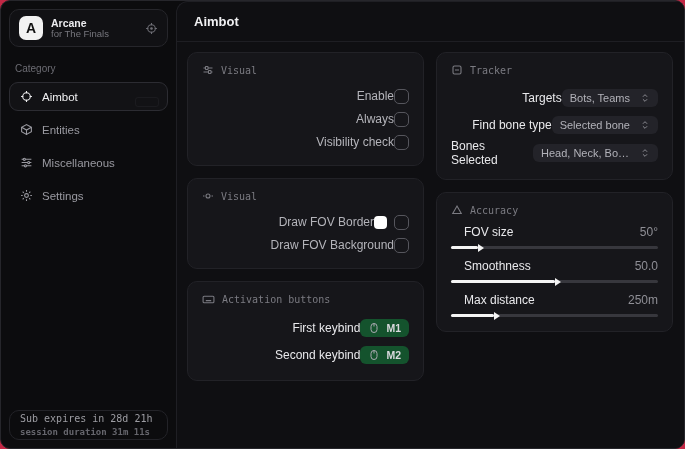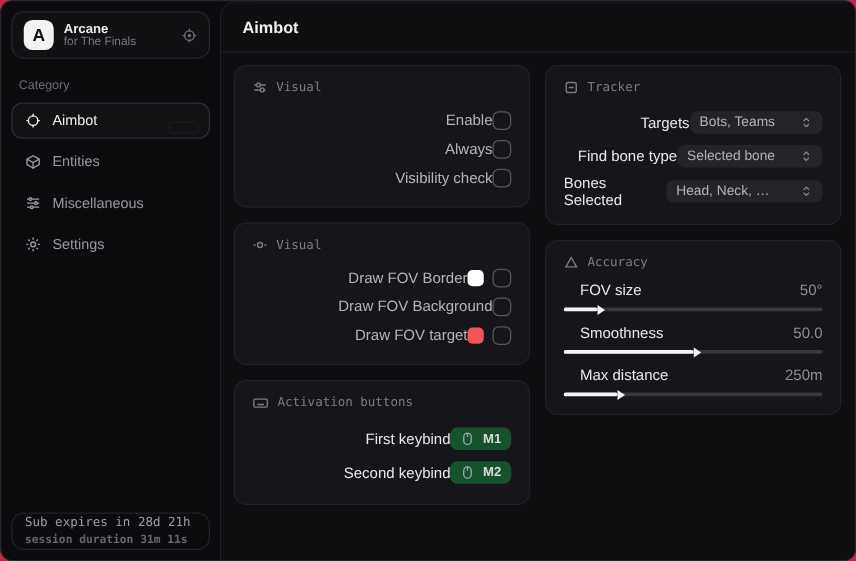--- a/index.html
+++ b/index.html
@@ -95,21 +95,21 @@
     background:transparent; cursor:pointer;
   }
   .swatch { width:13px; height:13px; border-radius:4px; cursor:pointer; }
   .keybind {
     display:flex; align-items:center; gap:6px;
     background:#14532d; border-radius:6px; padding:3px 8px;
     font-size:10.5px; font-weight:bold; color:#d9d9dd; cursor:pointer;
   }
   .keybind .ico { display:flex; color:#a9a9b0; }
   .dropdown {
-    display:flex; align-items:center; gap:20px;
+    display:flex; align-items:center; gap:10px;
     background:#232329; border-radius:6px; padding:3px 8px;
     font-size:11px; color:#b2b2b9; cursor:pointer; max-width:160px;
   }
   .dropdown .dd-text { white-space:nowrap; overflow:hidden; text-overflow:ellipsis; }
   .dropdown .ico { display:flex; color:#8b8b92; flex:0 0 auto; }
   .acc-row { margin-bottom:10px; }
   .acc-top { display:flex; justify-content:space-between; align-items:center; margin-bottom:7px;padding-left:13px; }
   .acc-value { font-size:12px; color:#8f8f96; }
   .slider { position:relative; height:3px; background:#37373d; border-radius:2px; cursor:pointer; }
   .slider-fill { position:absolute; left:0; top:0; height:3px; background:#f5f5f5; border-radius:2px; }
@@ -245,27 +245,20 @@
               <span class="swatch" style="background: rgb(255, 255, 255);"></span>
               <span class="checkbox"></span>
             </span>
           </div>
           <div class="row">
             <span class="row-label">Draw FOV Background</span>
             <span class="right-group">
               <span class="checkbox"></span>
             </span>
           </div>
-          <div class="row">
-            <span class="row-label">Draw FOV target</span>
-            <span class="right-group">
-              <span class="swatch" style="background: rgb(242, 85, 85);"></span>
-              <span class="checkbox"></span>
-            </span>
-          </div>
         </div>
 
         <div class="card">
           <div class="card-head">
             <span class="ico">
               <svg width="13" height="13" viewBox="0 0 24 24" fill="none" stroke="currentColor" stroke-width="2">
                 <rect x="2" y="6" width="20" height="12" rx="2"></rect>
                   <path d="M6 10h.01M10 10h.01M14 10h.01M18 10h.01M7 14h10"></path>
               </svg>
             </span>

